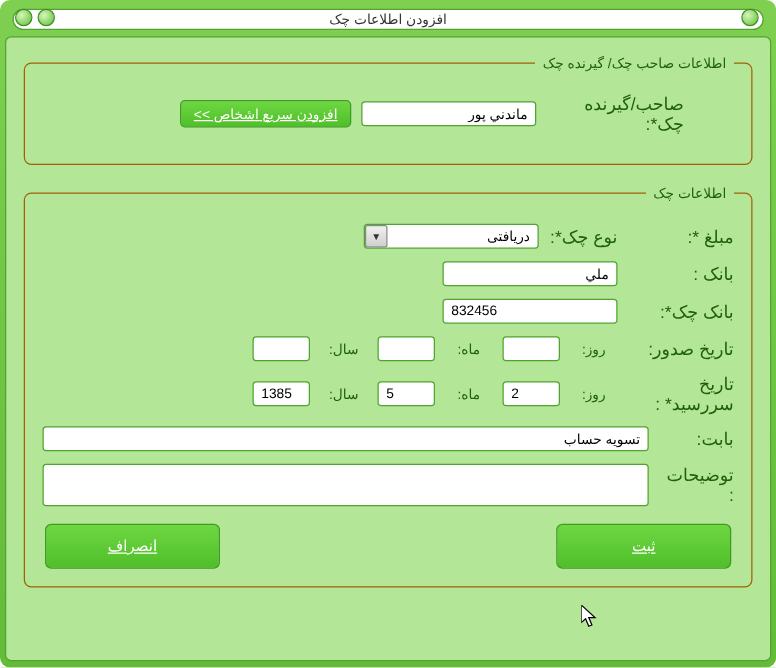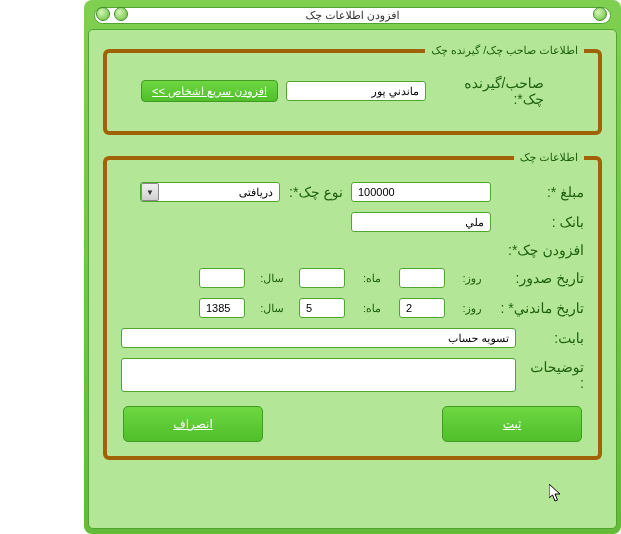--- a/index.html
+++ b/index.html
@@ -5,21 +5,21 @@
   * { box-sizing: border-box; }
   body {
     margin: 0;
     padding: 0;
     font-family: Tahoma, Arial, sans-serif;
     font-size: 11px;
     background: #fff;
     direction: rtl;
   }
   .window {
-    width: 537px;
+    width: 621px;
     height: 534px;
     background: linear-gradient(#7fd050, #63bb38);
     border-radius: 8px;
     padding: 4px;
     position: relative;
   }
   .titlebar {
     display: flex;
     align-items: center;
     justify-content: center;
@@ -50,21 +50,21 @@
   .circle-right { position:absolute; right:8px; top:3px; }
   .client {
     background: #b3e697;
     border: 1px solid #4fa52f;
     border-radius: 5px;
     width: 100%;
     height: calc(100% - 26px);
     padding: 14px;
   }
   fieldset.group {
-    border: 4px solid #a16207;
+    border: 1px solid #a16207;
     border-radius: 6px;
     margin: 0 0 16px 0;
     padding: 18px 14px 14px 14px;
     position: relative;
   }
   fieldset.group > legend {
     background: #b3e697;
     padding: 0 6px;
     font-size: 11px;
     color: #1f5f10;
@@ -183,49 +183,49 @@
         <input type="text" class="w-md" value="ماندني پور" style="">
         <button class="btn">افزودن سریع اشخاص &gt;&gt;</button>
       </div>
     </fieldset>
 
     <fieldset class="group">
       <legend>اطلاعات چک</legend>
 
       <div class="row">
         <span class="label">مبلغ *:</span>
-        <input type="text" class="w-md ltr" value="100000" style="">
         <span class="label" style="width:55px">نوع چک*:</span>
         <div class="select-wrap">
           <input type="text" value="دریافتی" style="">
           <div class="select-arrow">▼</div>
         </div>
       </div>
 
       <div class="row">
         <span class="label">بانک :</span>
         <input type="text" class="w-md" value="ملي" style="">
       </div>
 
       <div class="row">
-        <span class="label">افزودن چک*:</span>
+        <span class="label">بانک چک*:</span>
+        <input type="text" class="w-md ltr" value="832456" style="">
       </div>
 
       <div class="row">
         <span class="label">تاریخ صدور:</span>
         <span class="label-narrow">روز:</span>
         <input type="text" class="w-sm ltr" value="" style="">
         <span class="label-narrow">ماه:</span>
         <input type="text" class="w-sm ltr" value="" style="">
         <span class="label-narrow">سال:</span>
         <input type="text" class="w-sm ltr" value="" style="">
       </div>
 
       <div class="row">
-        <span class="label">تاریخ ماندني* :</span>
+        <span class="label">تاریخ سررسید* :</span>
         <span class="label-narrow">روز:</span>
         <input type="text" class="w-sm ltr" value="2" style="">
         <span class="label-narrow">ماه:</span>
         <input type="text" class="w-sm ltr" value="5" style="">
         <span class="label-narrow">سال:</span>
         <input type="text" class="w-sm ltr" value="1385" style="">
       </div>
 
       <div class="row">
         <span class="label" style="width:60px">بابت:</span>

